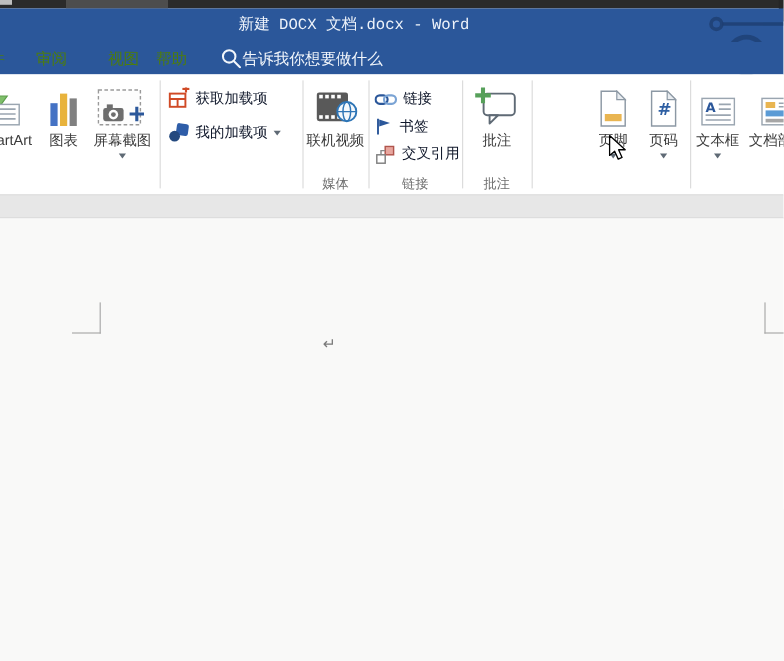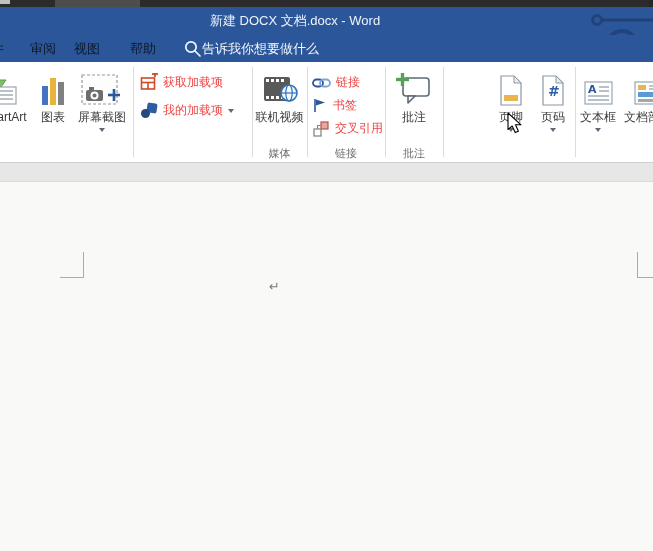--- a/index.html
+++ b/index.html
@@ -9,41 +9,41 @@
 
   
   .top-edge{position:absolute;left:0;top:0;width:653px;height:7px;background:#2b2b2b;}
   .top-edge-lite{position:absolute;left:55px;top:0;width:85px;height:7px;background:#4d4d4d;}
   .top-left-notch{position:absolute;left:0;top:0;width:10px;height:4px;background:#bfbfbf;}
   .top-right-notch{position:absolute;left:649px;top:0;width:4px;height:18px;background:#262626;}
 
   
   .titlebar{position:absolute;left:0;top:7px;width:653px;height:28px;background:#2b579a;}
   .win-title{position:absolute;left:0;top:7px;width:590px;height:28px;line-height:28px;
-             text-align:center;color:#eef3fa;font-size:13px;white-space:nowrap;}
+             text-align:center;color:#eef3fa;font-size:13px;white-space:nowrap;font-family:Liberation Mono, monospace;}
   .watermark{position:absolute;left:585px;top:8px;pointer-events:none;}
 
   
   .tabbar{position:absolute;left:0;top:35px;width:653px;height:27px;background:#2b579a;}
-  .tab{position:absolute;top:35px;height:27px;line-height:27px;color:#0f172a;font-size:13px;
+  .tab{position:absolute;top:35px;height:27px;line-height:27px;color:#4d7c0f;font-size:13px;
        white-space:nowrap;cursor:default;}
   .search-wrap{position:absolute;left:184px;top:35px;height:27px;display:flex;align-items:center;gap:1px;}
   .search-text{color:#f2f6fb;font-size:13px;white-space:nowrap;}
 
   
   .ribbon{position:absolute;left:0;top:62px;width:653px;height:100px;background:#ffffff;
           border-bottom:1px solid #d0d0d0;}
   .vsep{position:absolute;top:67px;height:90px;width:1px;background:#dcdcdc;}
   .btn{position:absolute;top:66px;display:flex;flex-direction:column;align-items:center;
        color:#3b3b3b;font-size:12px;cursor:default;}
   .btn .ic{height:40px;display:flex;align-items:flex-end;justify-content:center;}
   .btn .lb{margin-top:4px;line-height:14px;white-space:nowrap;}
   .caret{width:0;height:0;border-left:3.5px solid transparent;border-right:3.5px solid transparent;
          border-top:4px solid #5f6a75;margin-top:4px;}
-  .rowbtn{position:absolute;display:flex;align-items:center;gap:5px;color:#ef4444;
+  .rowbtn{position:absolute;display:flex;align-items:center;gap:5px;color:#0f172a;
           font-size:12px;white-space:nowrap;cursor:default;}
   .grp-label{position:absolute;top:146px;font-size:11px;color:#6e6e6e;text-align:center;white-space:nowrap;}
 
   
   .doc-band{position:absolute;left:0;top:163px;width:653px;height:18px;background:#e7e7e7;
             border-bottom:1px solid #dadada;}
   .page{position:absolute;left:0;top:182px;width:653px;height:369px;background:#f9f9f8;}
   .mark-left{position:absolute;left:60px;top:252px;width:23px;height:25px;
              border-right:1px solid #ababab;border-bottom:1px solid #ababab;}
   .mark-right{position:absolute;left:637px;top:252px;width:16px;height:25px;
@@ -67,21 +67,21 @@
   <svg class="watermark" width="68" height="54" viewBox="0 0 68 54">
     <circle cx="12" cy="12" r="4.5" fill="none" stroke="#1d3c6e" stroke-width="3" opacity="0.75"></circle>
     <line x1="17" y1="12" x2="68" y2="12" stroke="#1d3c6e" stroke-width="3" opacity="0.75"></line>
     <circle cx="37" cy="38" r="15" fill="none" stroke="#1d3c6e" stroke-width="4" opacity="0.7"></circle>
     <path d="M31,44 L31,31 L44,31 M31,31 L43,43" fill="none" stroke="#1d3c6e" stroke-width="4" opacity="0.7" stroke-linecap="round" stroke-linejoin="round"></path>
   </svg>
 
   <div class="tabbar"></div>
   <span class="tab" style="left:-9px">件</span>
   <span class="tab" style="left:30px">审阅</span>
-  <span class="tab" style="left:74px">视图</span>
+  <span class="tab" style="left:90px">视图</span>
   <span class="tab" style="left:130px">帮助</span>
   <div class="search-wrap">
     <svg width="17" height="17" viewBox="0 0 17 17">
       <circle cx="7" cy="7" r="5.2" fill="none" stroke="#f2f6fb" stroke-width="1.7"></circle>
       <line x1="11" y1="11" x2="16" y2="16" stroke="#f2f6fb" stroke-width="1.7" stroke-linecap="round"></line>
     </svg>
     <span class="search-text">告诉我你想要做什么</span>
   </div>
 
   <div class="ribbon"></div>

